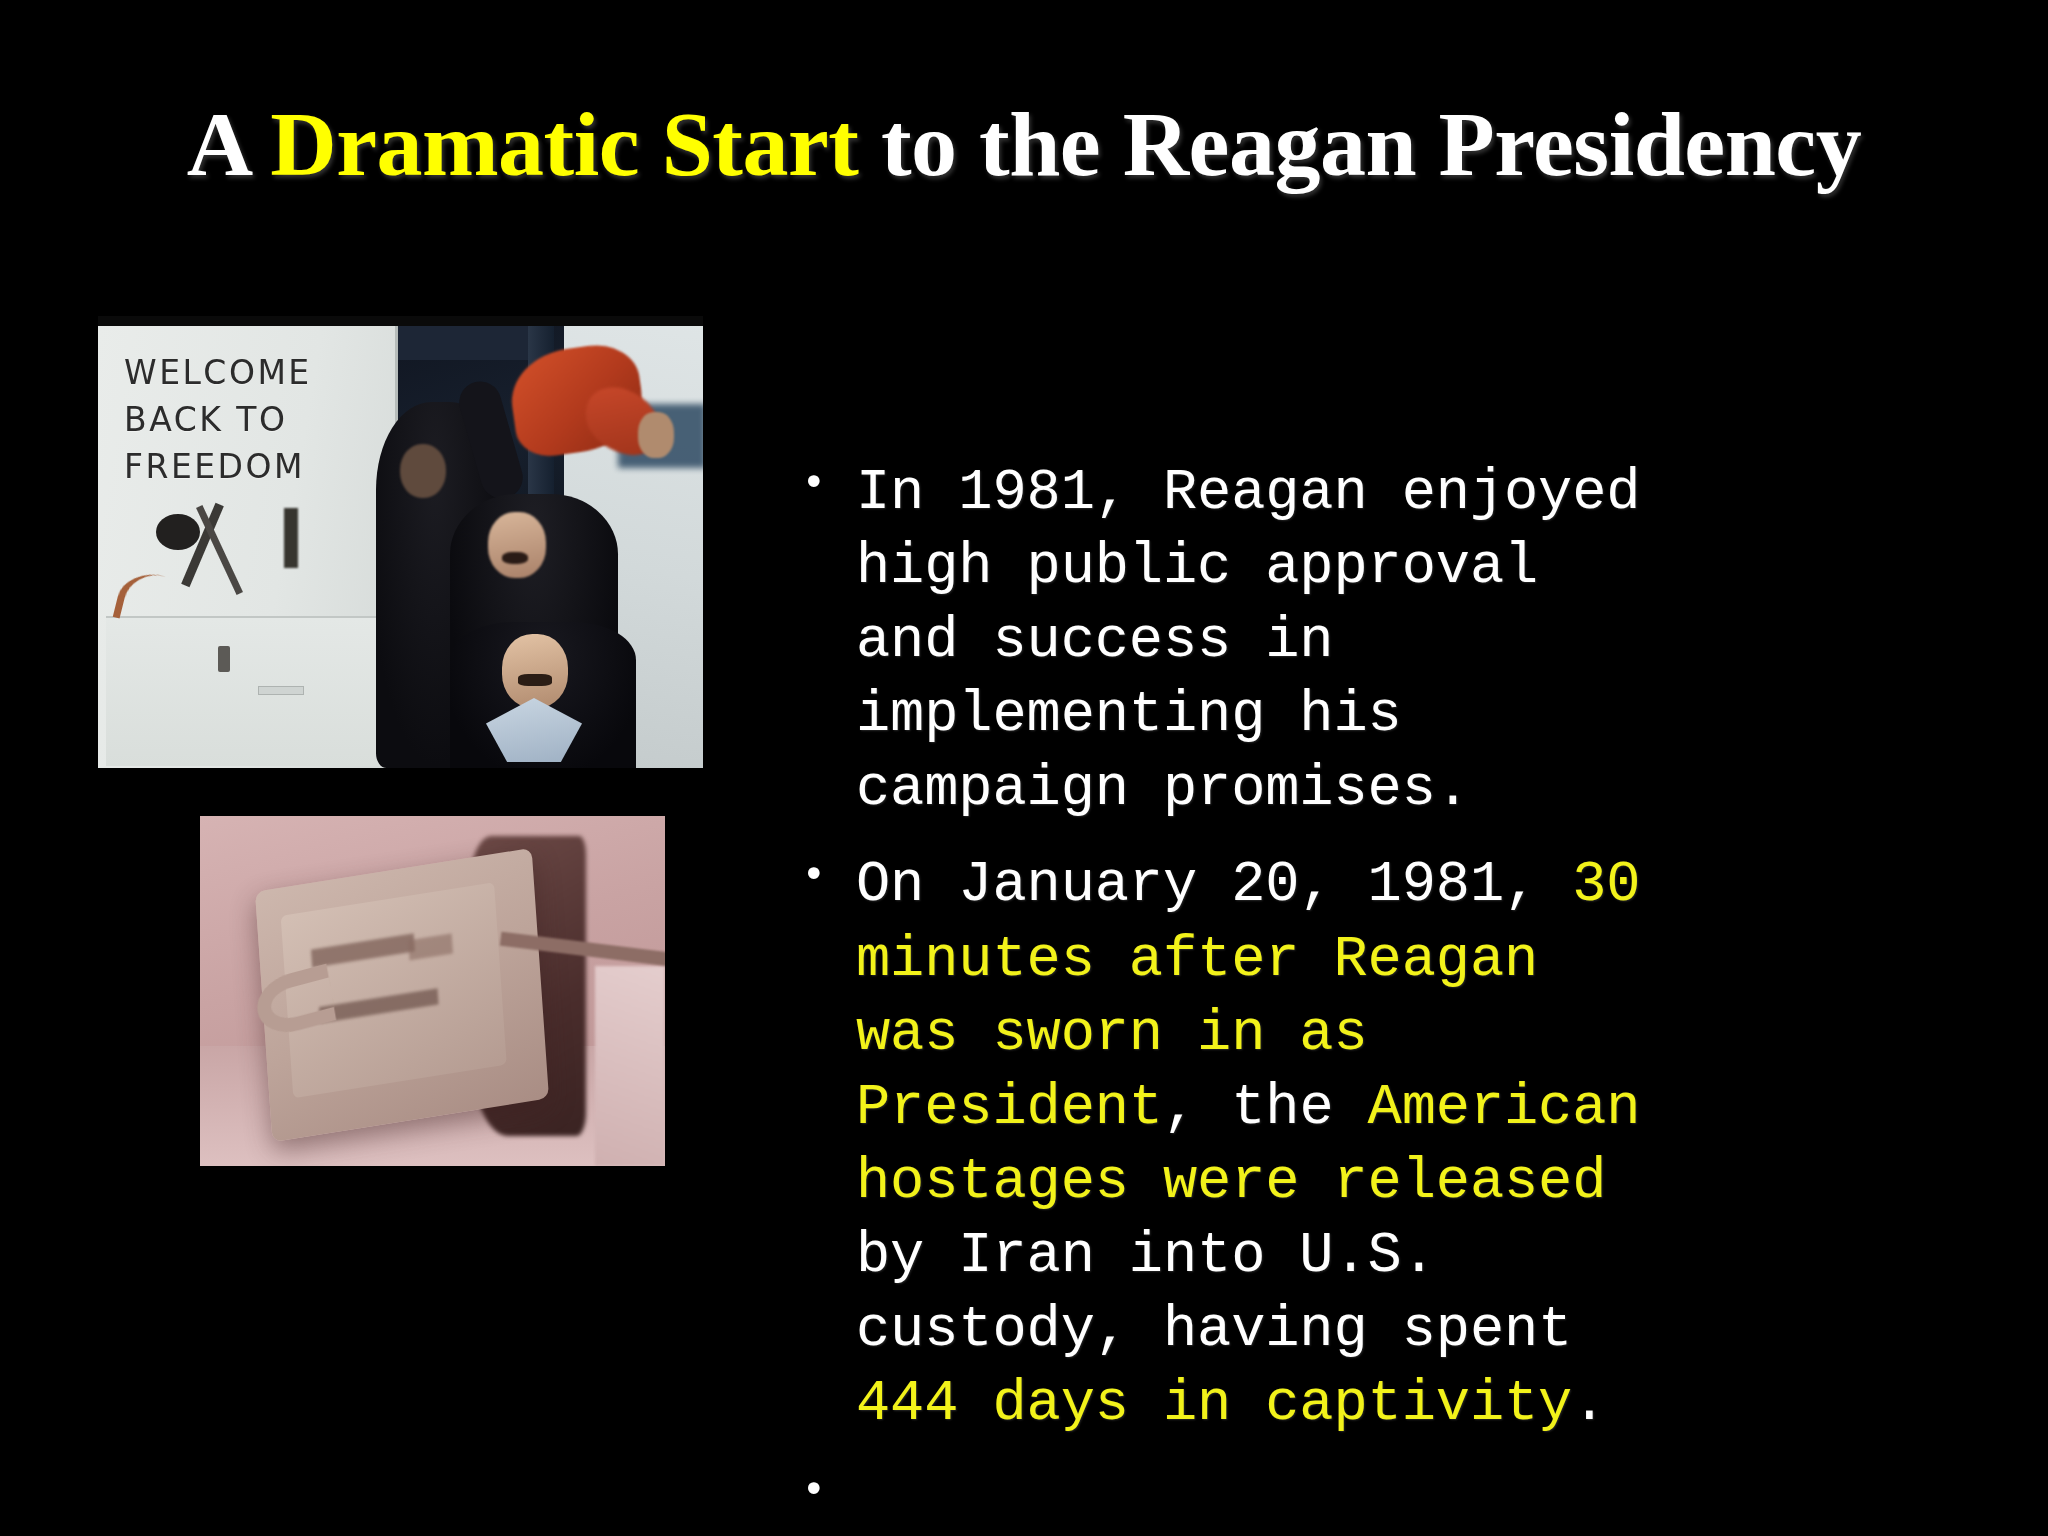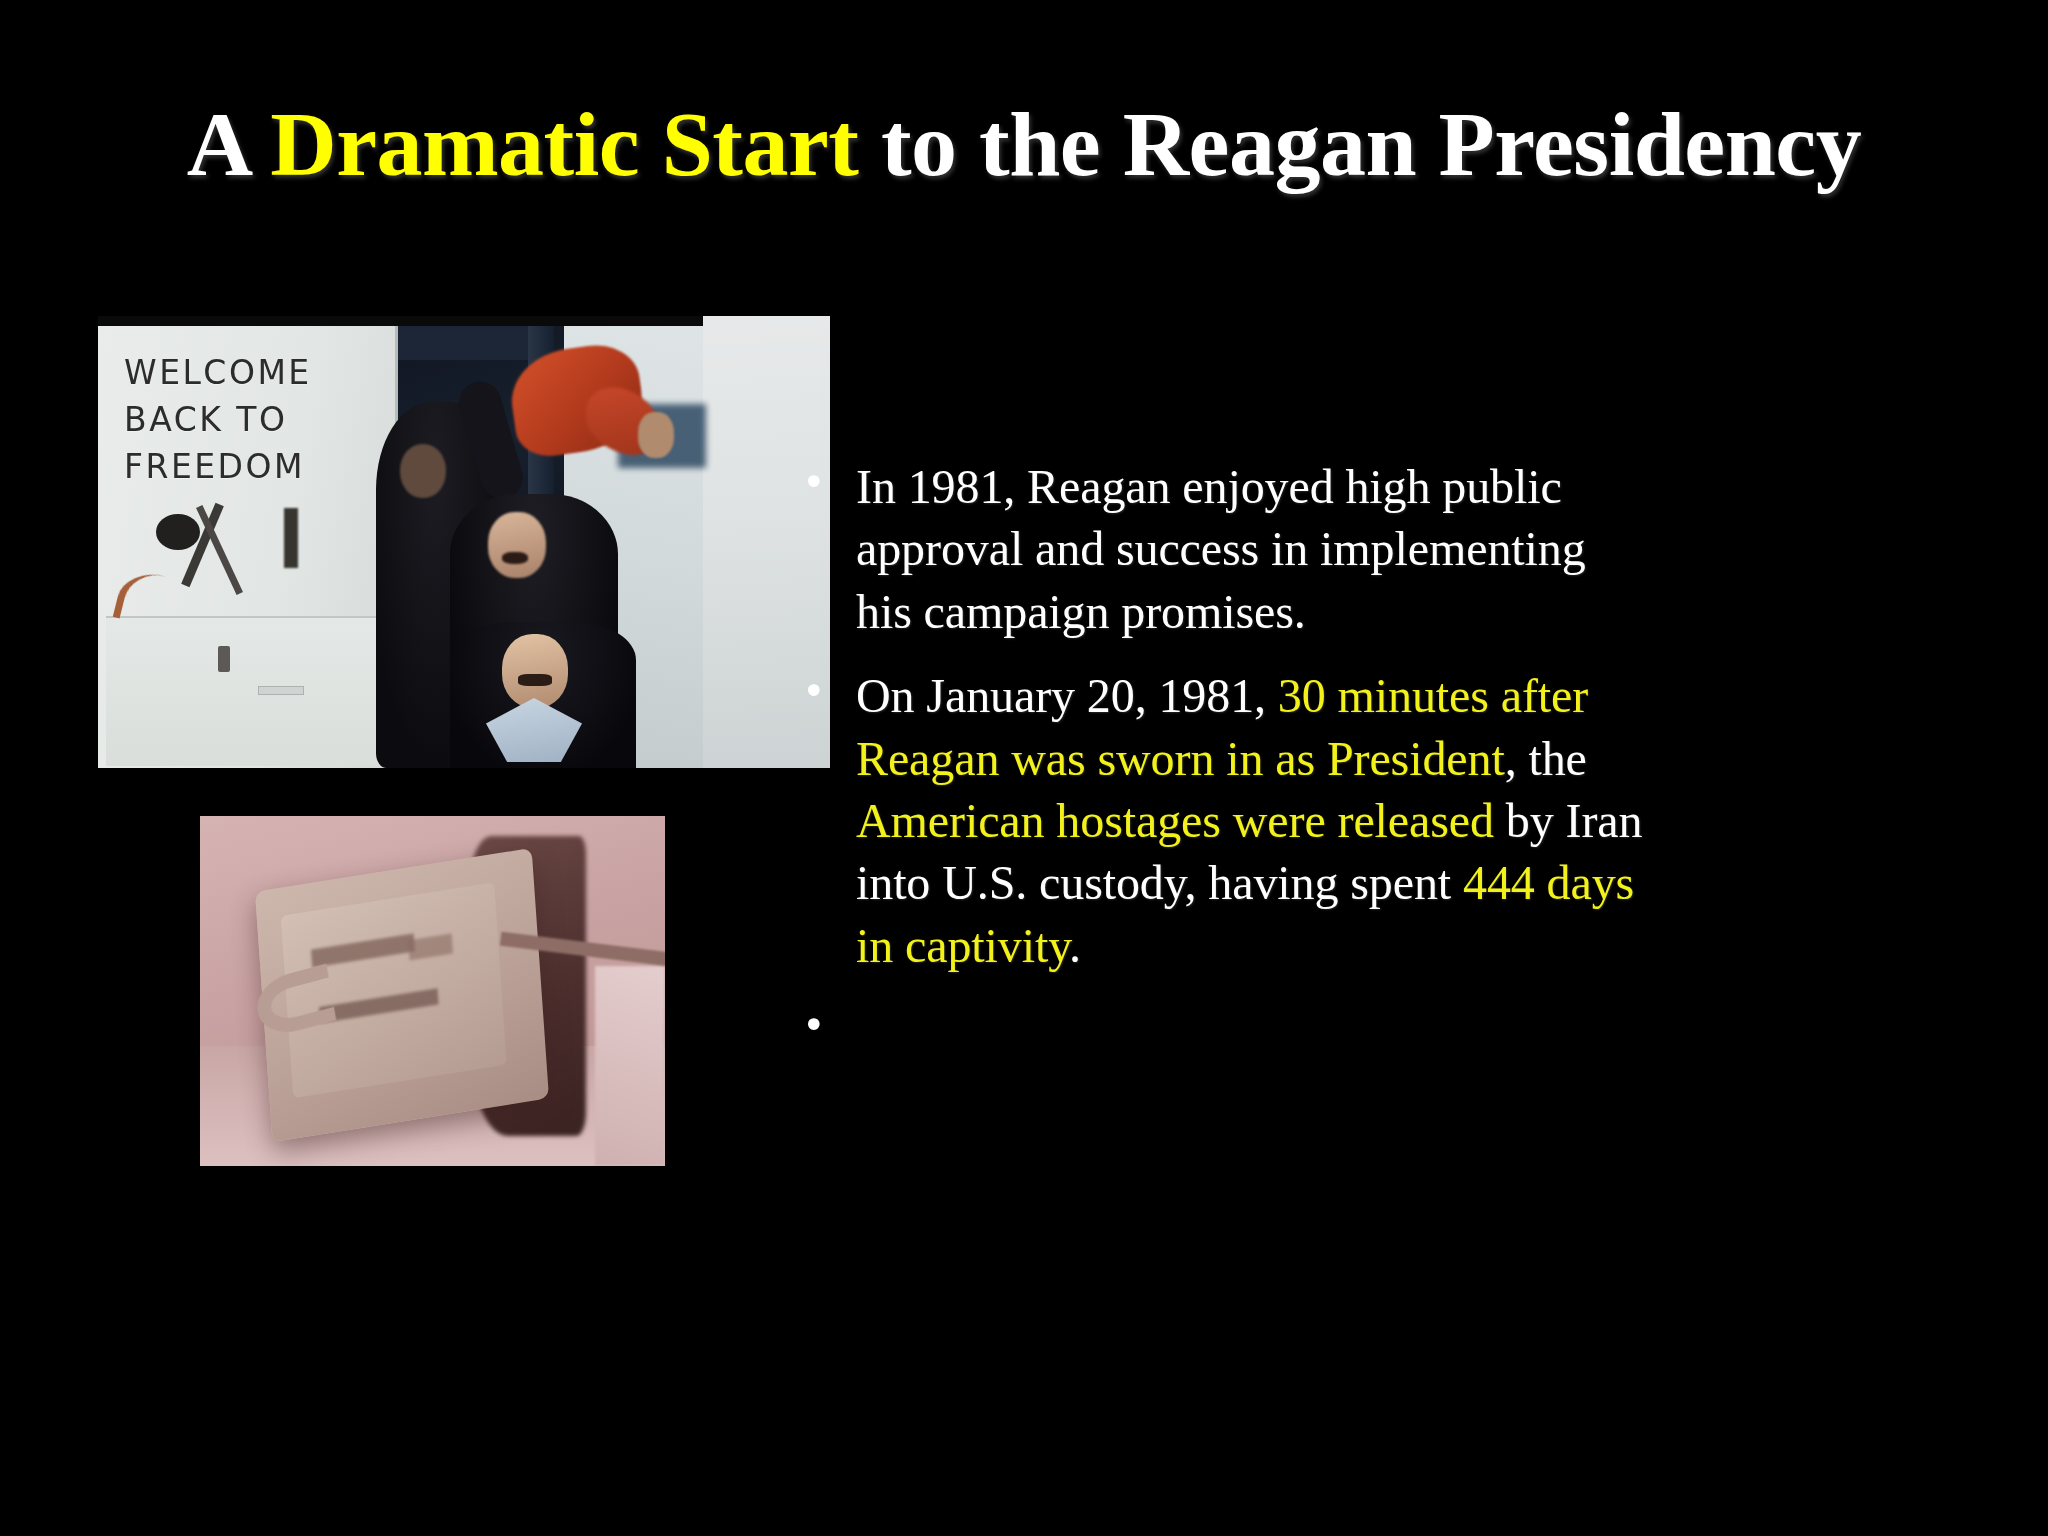--- a/index.html
+++ b/index.html
@@ -29,21 +29,21 @@
     text-shadow:2px 3px 4px rgba(60,60,60,.85);
   }
   .title .hl{ color:#ffff00; }
 
   
   .photo{
     position:absolute;
     overflow:hidden;
   }
   .photo-top{
-    left:98px; top:268px; width:732px; height:452px;
+    left:98px; top:268px; width:605px; height:452px;
     background:#b9bfc0;
   }
   .photo-bottom{
     left:200px; top:768px; width:465px; height:350px;
     background:#c9a9a9;
   }
 
   
   .pt-bg{
     position:absolute; inset:0;
@@ -267,25 +267,26 @@
     color:#ffffff;
     font-size:40px;
     line-height:1.32;
     text-align:left;
     padding-left:12px;
     font-family:"DejaVu Sans", sans-serif;
   }
   .bullet .text{
     flex:1 1 auto;
     color:#ffffff;
-    font-size:48px;
+    font-size:57px;
     line-height:1.30;
     max-width:790px;
     letter-spacing:-0.1px;
     text-shadow:1px 1px 2px rgba(70,70,70,.55);
+    font-family:Liberation Mono, monospace;
   }
   .bullet .text .hl{ color:#f2f21a; }
 </style>
 </head>
 <body>
 
 <div class="slide">
 
   <div class="title">
     <span>A </span><span class="hl">Dramatic Start</span><span> to the Reagan Presidency</span>

